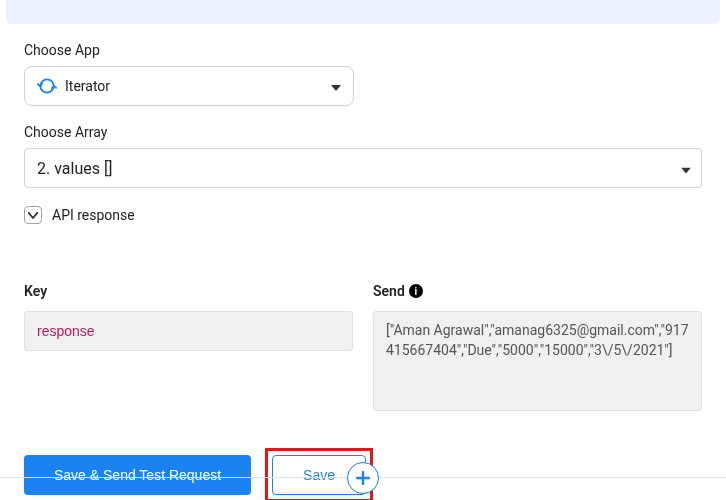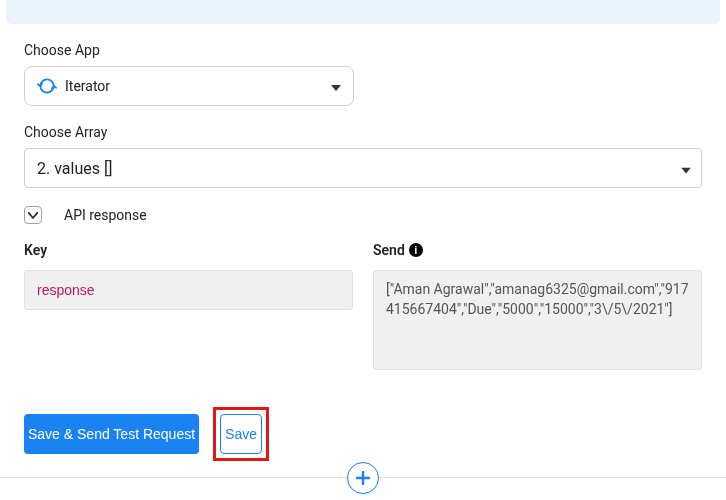--- a/index.html
+++ b/index.html
@@ -78,22 +78,22 @@
     }
     .array-select .caret {
       right: 10px;
     }
     .section {
       margin-bottom: 18px;
     }
     .checkbox-row {
       display: flex;
       align-items: center;
-      gap: 22px;
-      margin-bottom: 18px;
+      gap: 10px;
+      margin-bottom: 31px;
     }
     .checkbox {
       width: 18px;
       height: 18px;
       border: 1px solid #a0a0a0;
       border-radius: 4px;
       display: flex;
       align-items: center;
       justify-content: center;
       cursor: pointer;
@@ -105,20 +105,21 @@
     .col {
       flex: 1;
     }
     .col-label {
       font-weight: 600;
       font-size: 14px;
       margin-bottom: 12px;
       display: flex;
       align-items: center;
       gap: 4px;
+      margin-top: 28px;
     }
     .key-input {
       width: 100%;
       height: 40px;
       background: #f0f0f0;
       border: 1px solid #e0e0e0;
       border-radius: 3px;
       padding: 0 12px;
       font-size: 14px;
       color: #be185d;
@@ -139,21 +140,21 @@
       word-break: break-all;
     }
     .buttons {
       margin-top: 34px;
       display: flex;
       gap: 14px;
       align-items: center;
     }
     .btn {
       height: 40px;
-      padding: 0 4px;
+      padding: 0 30px;
       border-radius: 4px;
       font-size: 14px;
       cursor: pointer;
       display: inline-flex;
       align-items: center;
       justify-content: center;
     }
     .btn-primary {
       background: #1b82f1;
       color: #fff;

